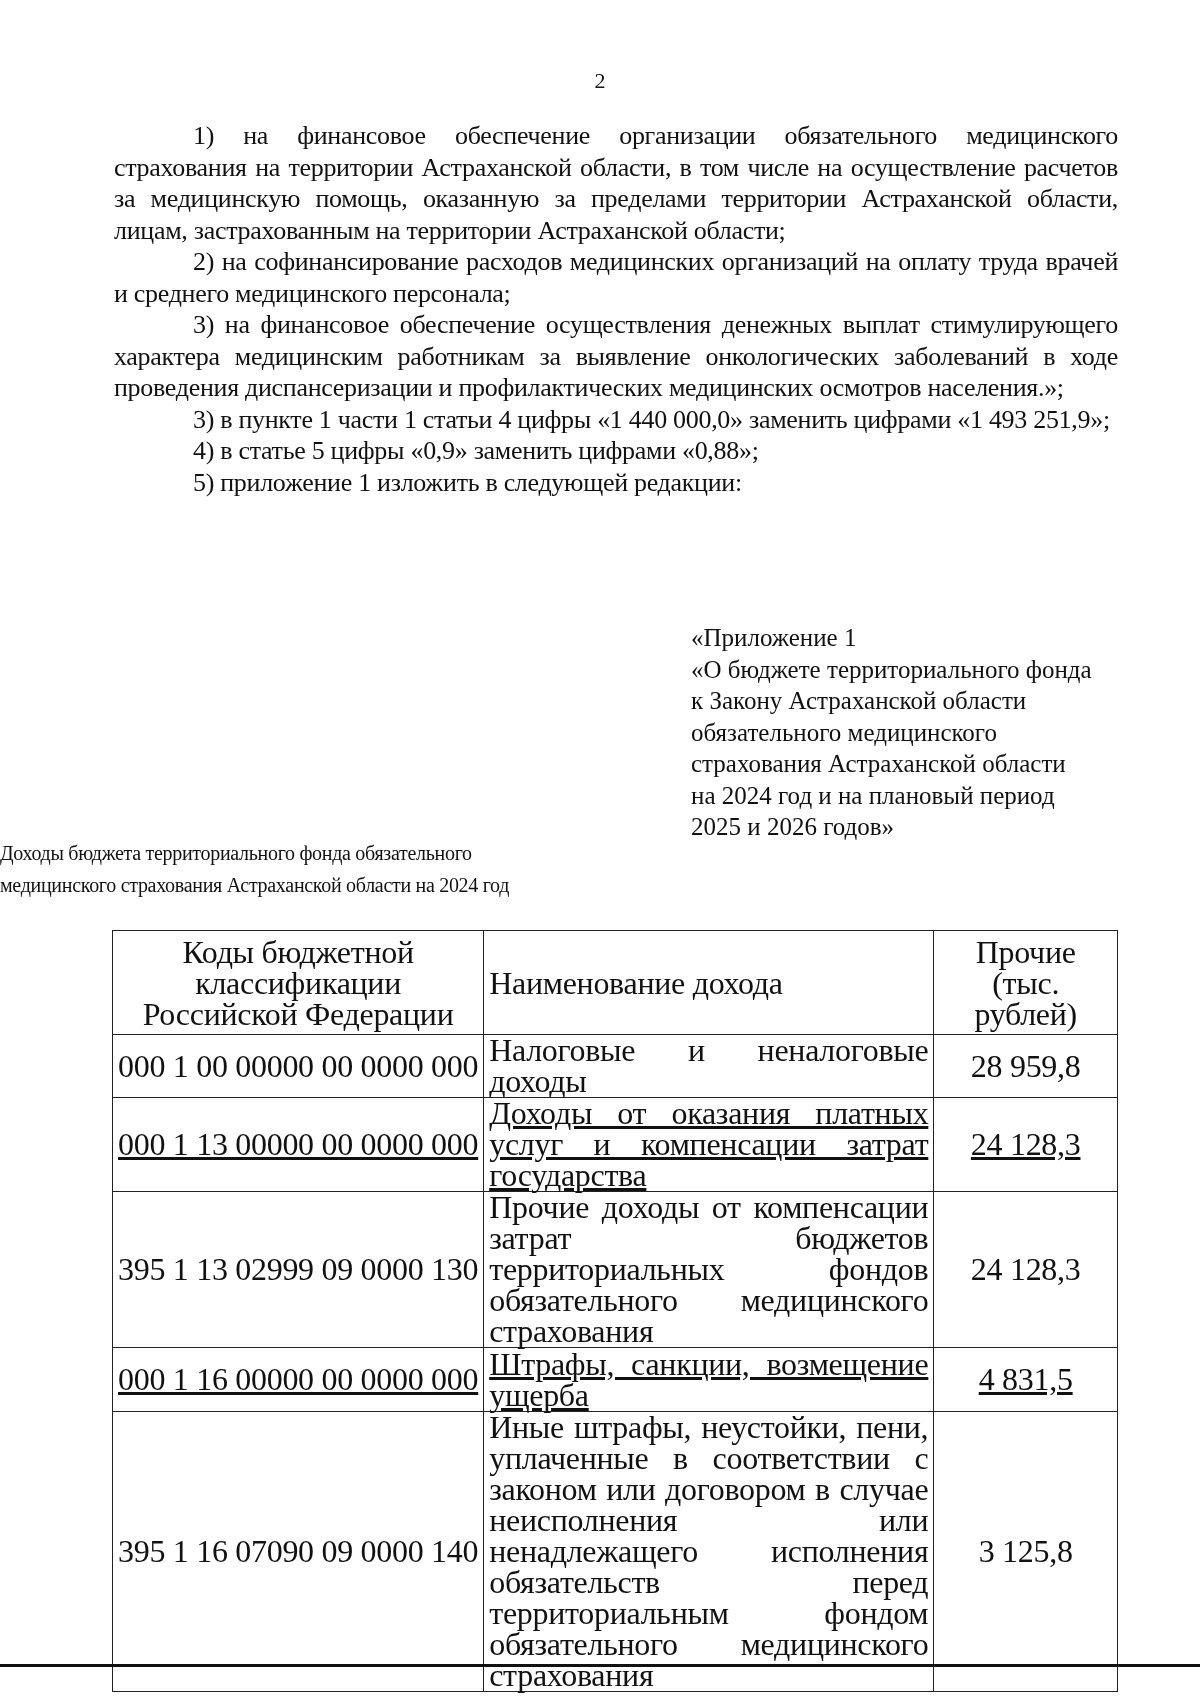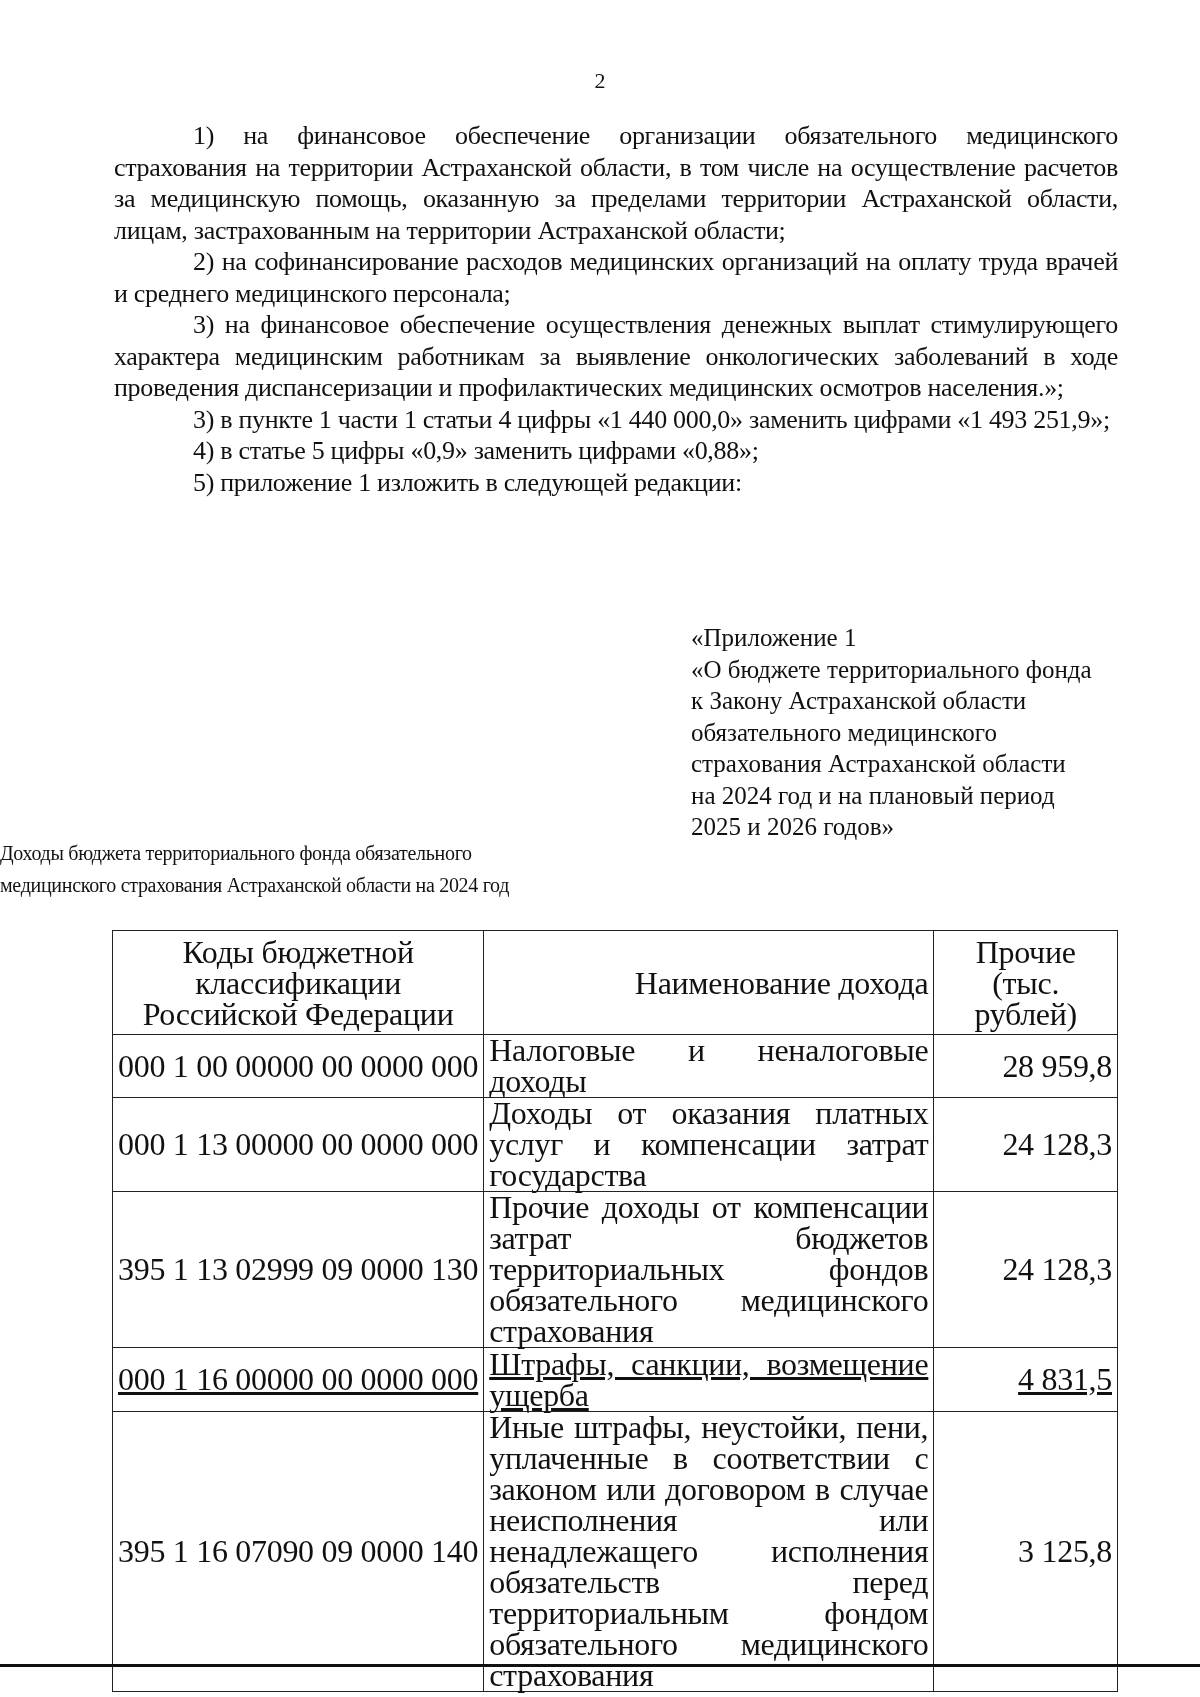--- a/index.html
+++ b/index.html
@@ -76,21 +76,21 @@
       vertical-align: middle;
       font-weight: normal;
     }
     .income-table th {
       text-align: center;
       padding-top: 6px;
       padding-bottom: 4px;
     }
     .col-code { width: 345px; text-align: left; white-space: nowrap; }
     .col-name { width: 460px; text-align: justify; }
-    .col-sum  { width: 180px; text-align: right; }
+    .col-sum  { width: 180px; text-align: center; }
     .income-table td.col-name {
       text-align: justify;
       text-align-last: left;
     }
     .footer-rule {
       position: absolute;
       top: 1664px;
       left: 0;
       width: 1200px;
       height: 3px;
@@ -129,34 +129,34 @@
   </div>
 
   <table class="income-table">
     <thead>
       <tr>
         <th class="col-code">
           <div>Коды бюджетной</div>
           <div>классификации</div>
           <div>Российской Федерации</div>
         </th>
-        <th class="col-name" style="text-align:right;">Наименование дохода</th>
+        <th class="col-name" style="text-align:left;">Наименование дохода</th>
         <th class="col-sum">
           <div>Прочие</div>
           <div>(тыс. рублей)</div>
         </th>
       </tr>
     </thead>
     <tbody>
       <tr style="height:40px;">
         <td class="col-code">000 1 00 00000 00 0000 000</td>
         <td class="col-name">Налоговые и неналоговые доходы</td>
         <td class="col-sum">28 959,8</td>
       </tr>
-      <tr style="height:64px;">
+      <tr style="height:64px;text-decoration:underline;">
         <td class="col-code">000 1 13 00000 00 0000 000</td>
         <td class="col-name">Доходы от оказания платных услуг и компенсации затрат государства</td>
         <td class="col-sum">24 128,3</td>
       </tr>
       <tr style="height:128px;">
         <td class="col-code">395 1 13 02999 09 0000 130</td>
         <td class="col-name">Прочие доходы от компенсации затрат бюджетов территориальных фондов обязательного медицинского страхования</td>
         <td class="col-sum">24 128,3</td>
       </tr>
       <tr style="height:64px;text-decoration:underline;">

